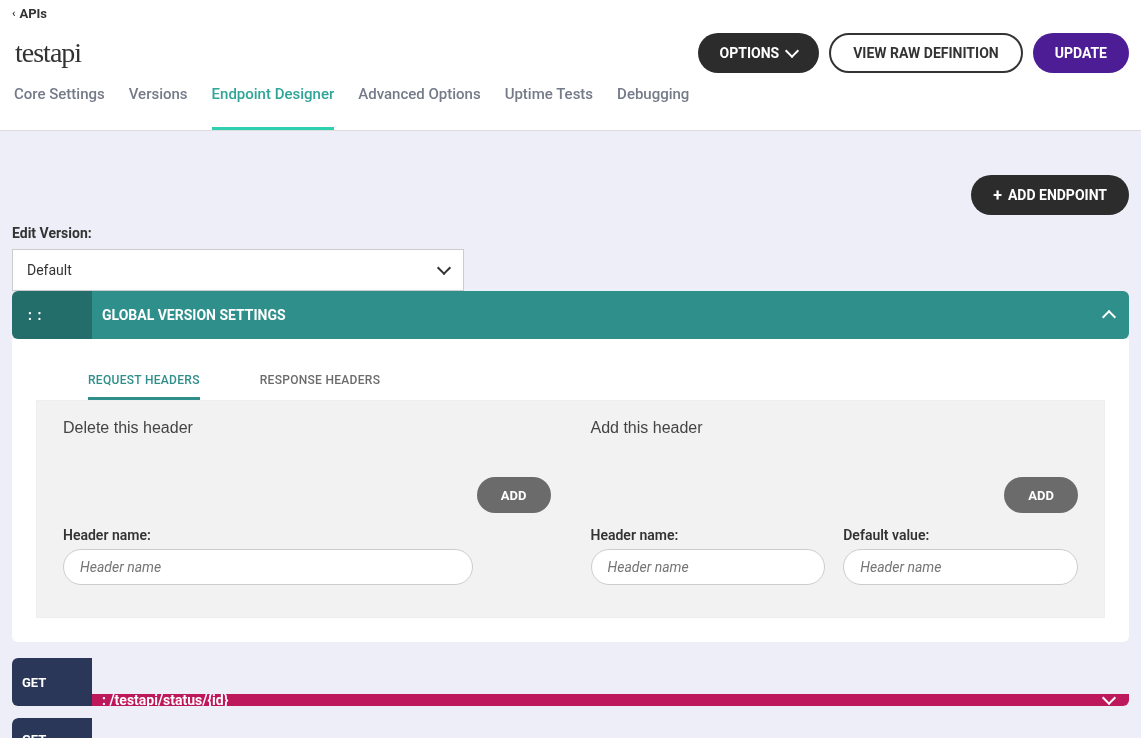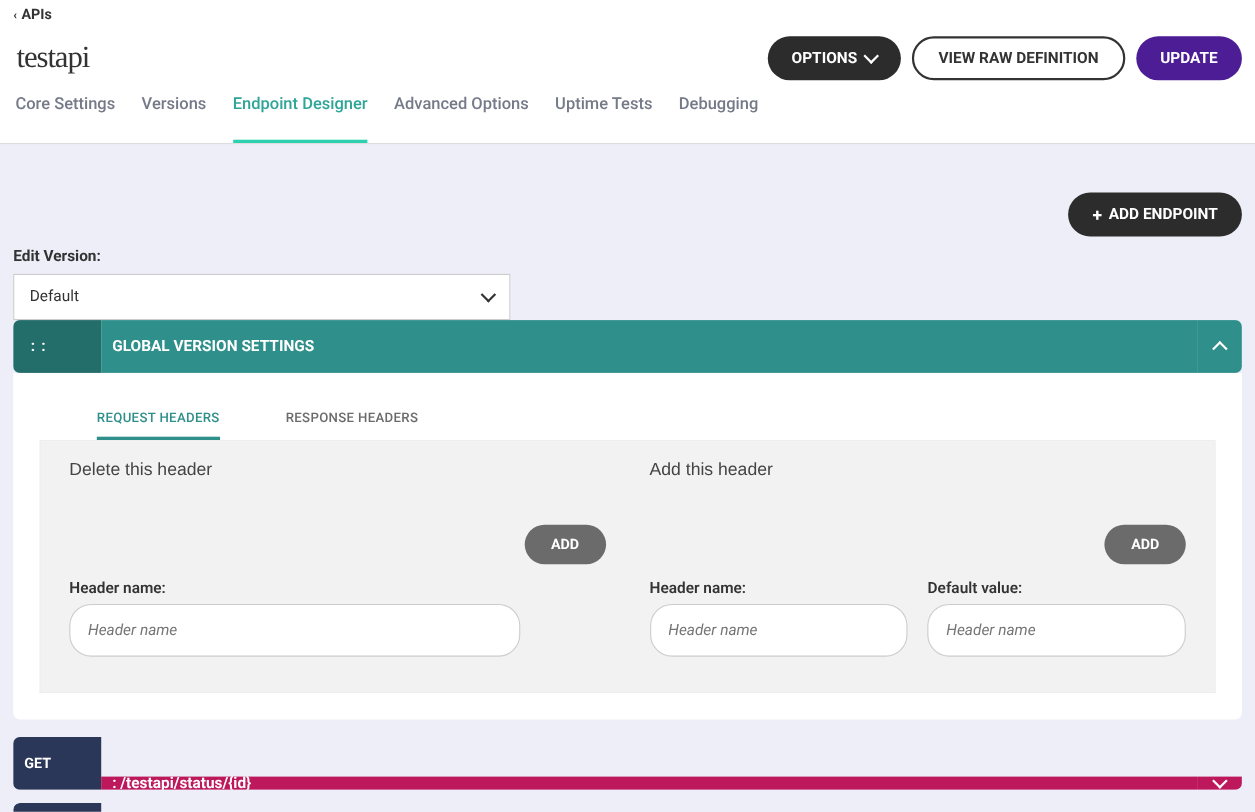--- a/index.html
+++ b/index.html
@@ -264,21 +264,21 @@
     .field-label {
       font-size: 14px;
       font-weight: 600;
       color: #333;
       margin-bottom: 6px;
     }
     .text-input {
       background: #fff;
       border: 1px solid #ccc;
       border-radius: 20px;
-      height: 48px;
+      height: 36px;
       padding: 0 16px;
       font-size: 14px;
       font-style: italic;
       color: #999;
       width: 100%;
     }
     .add-col-row {
       display: flex;
       gap: 18px;
     }

